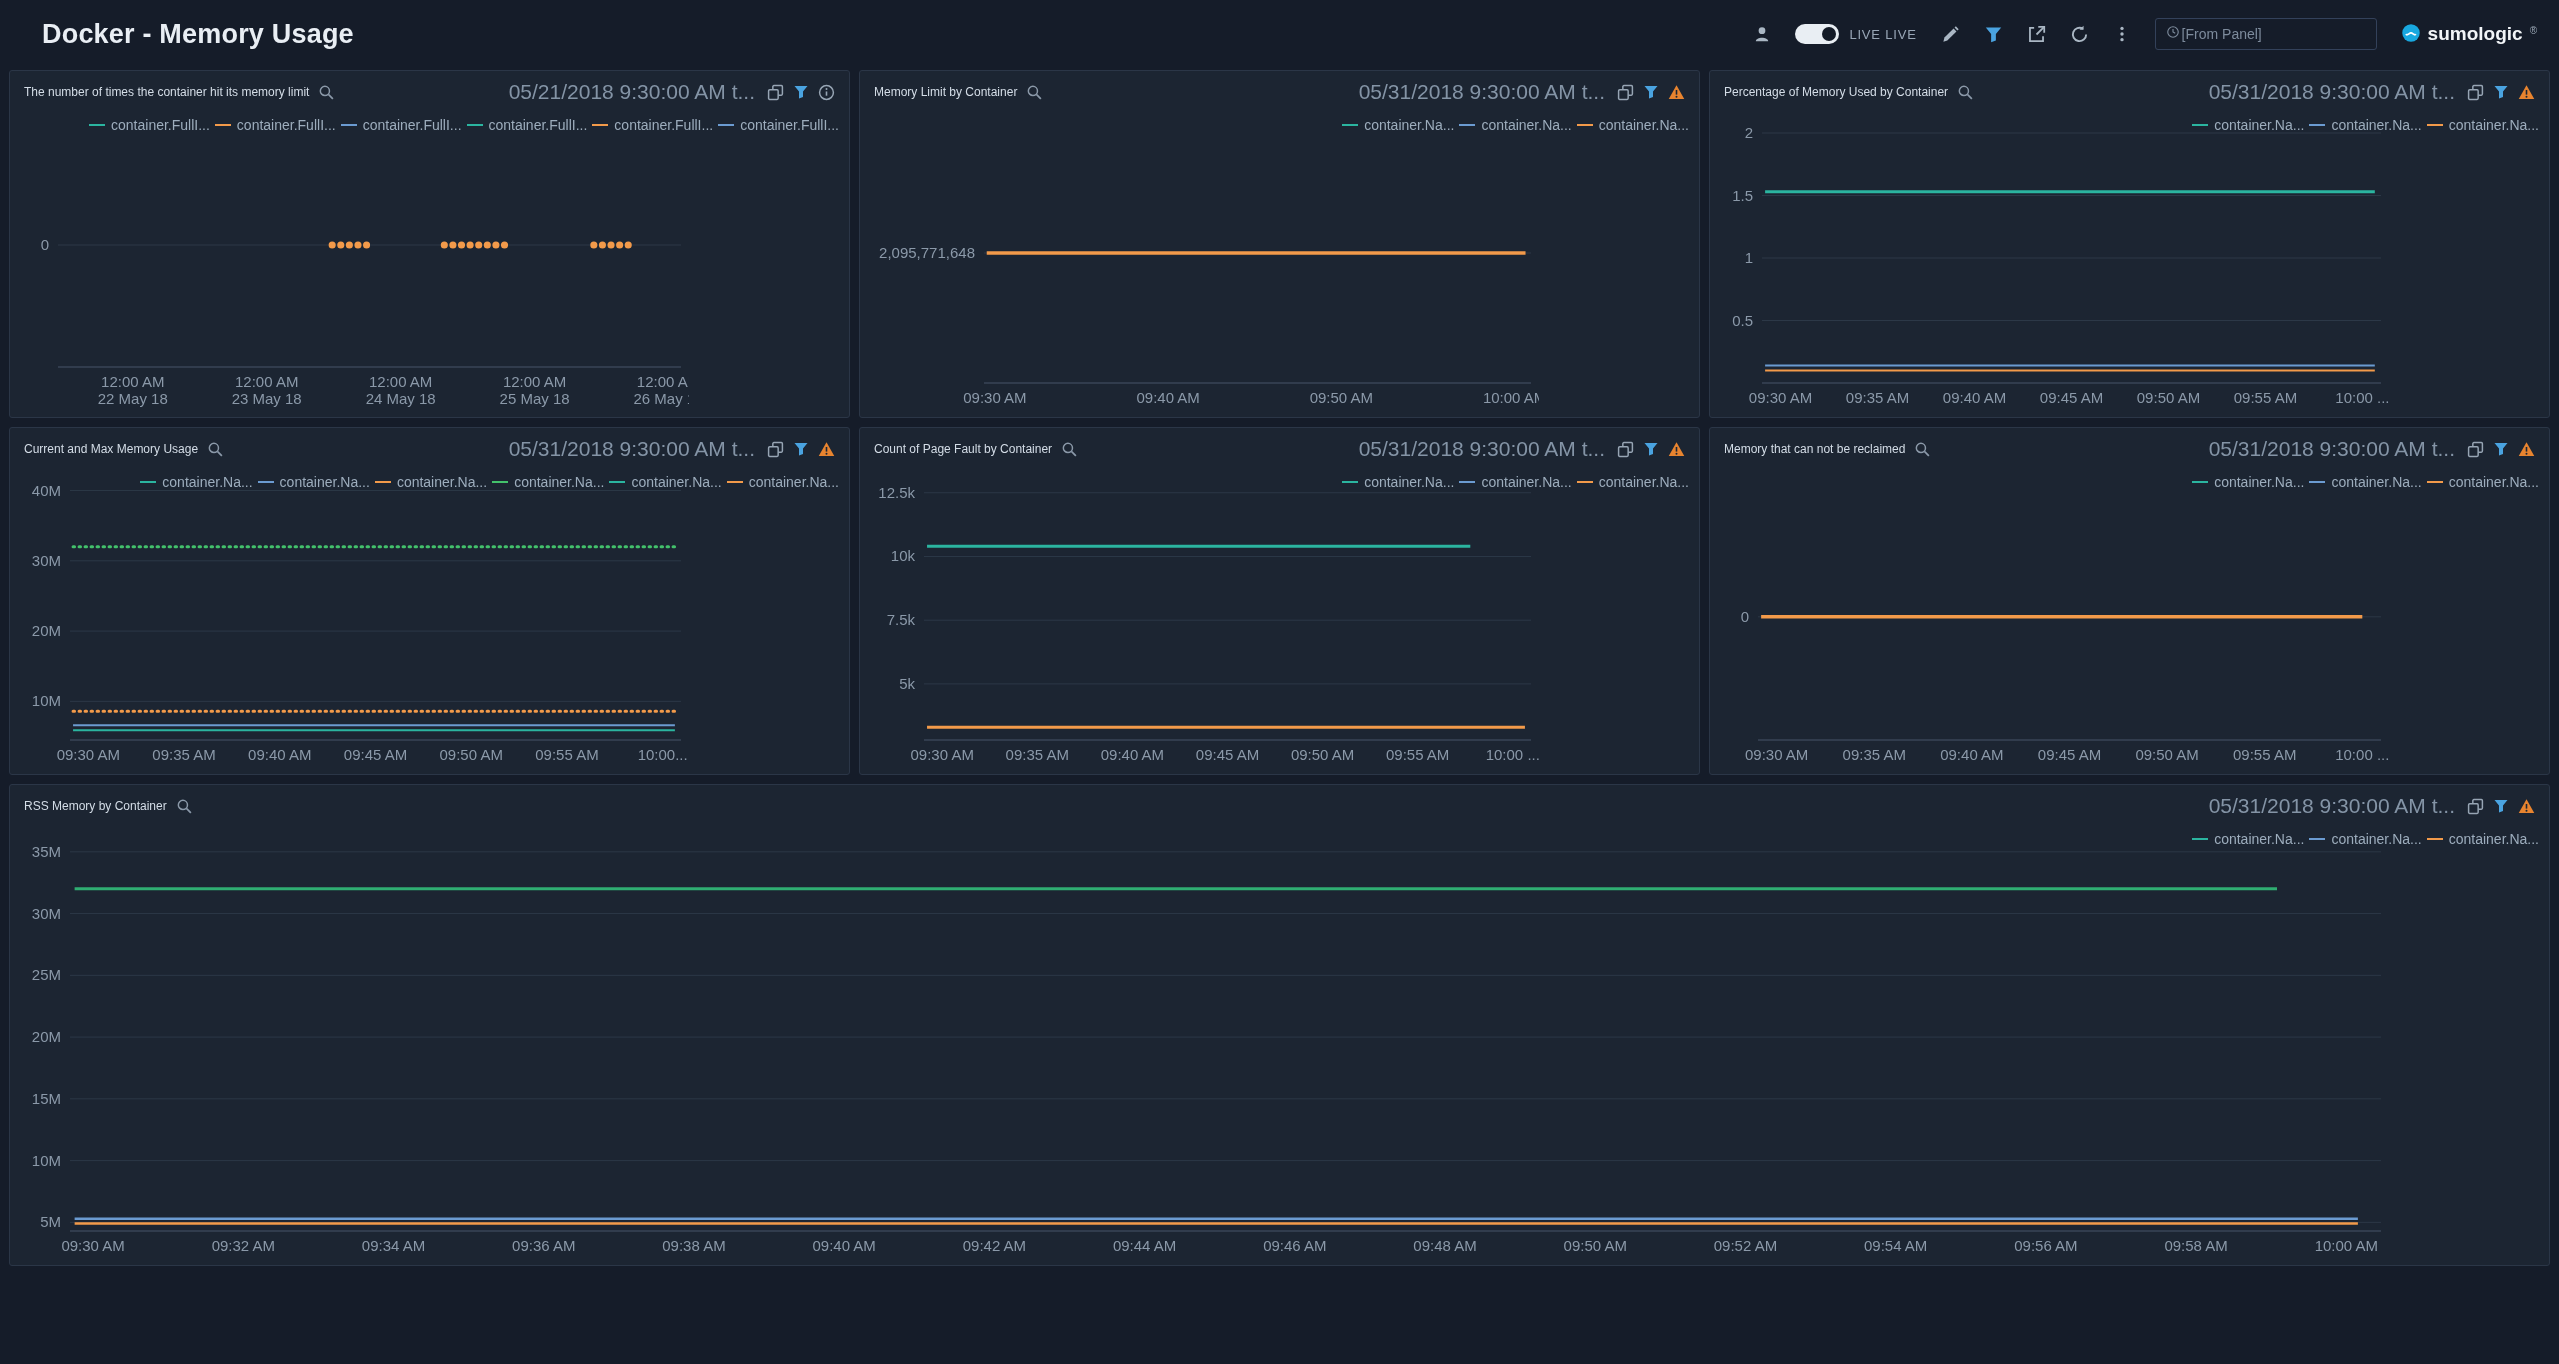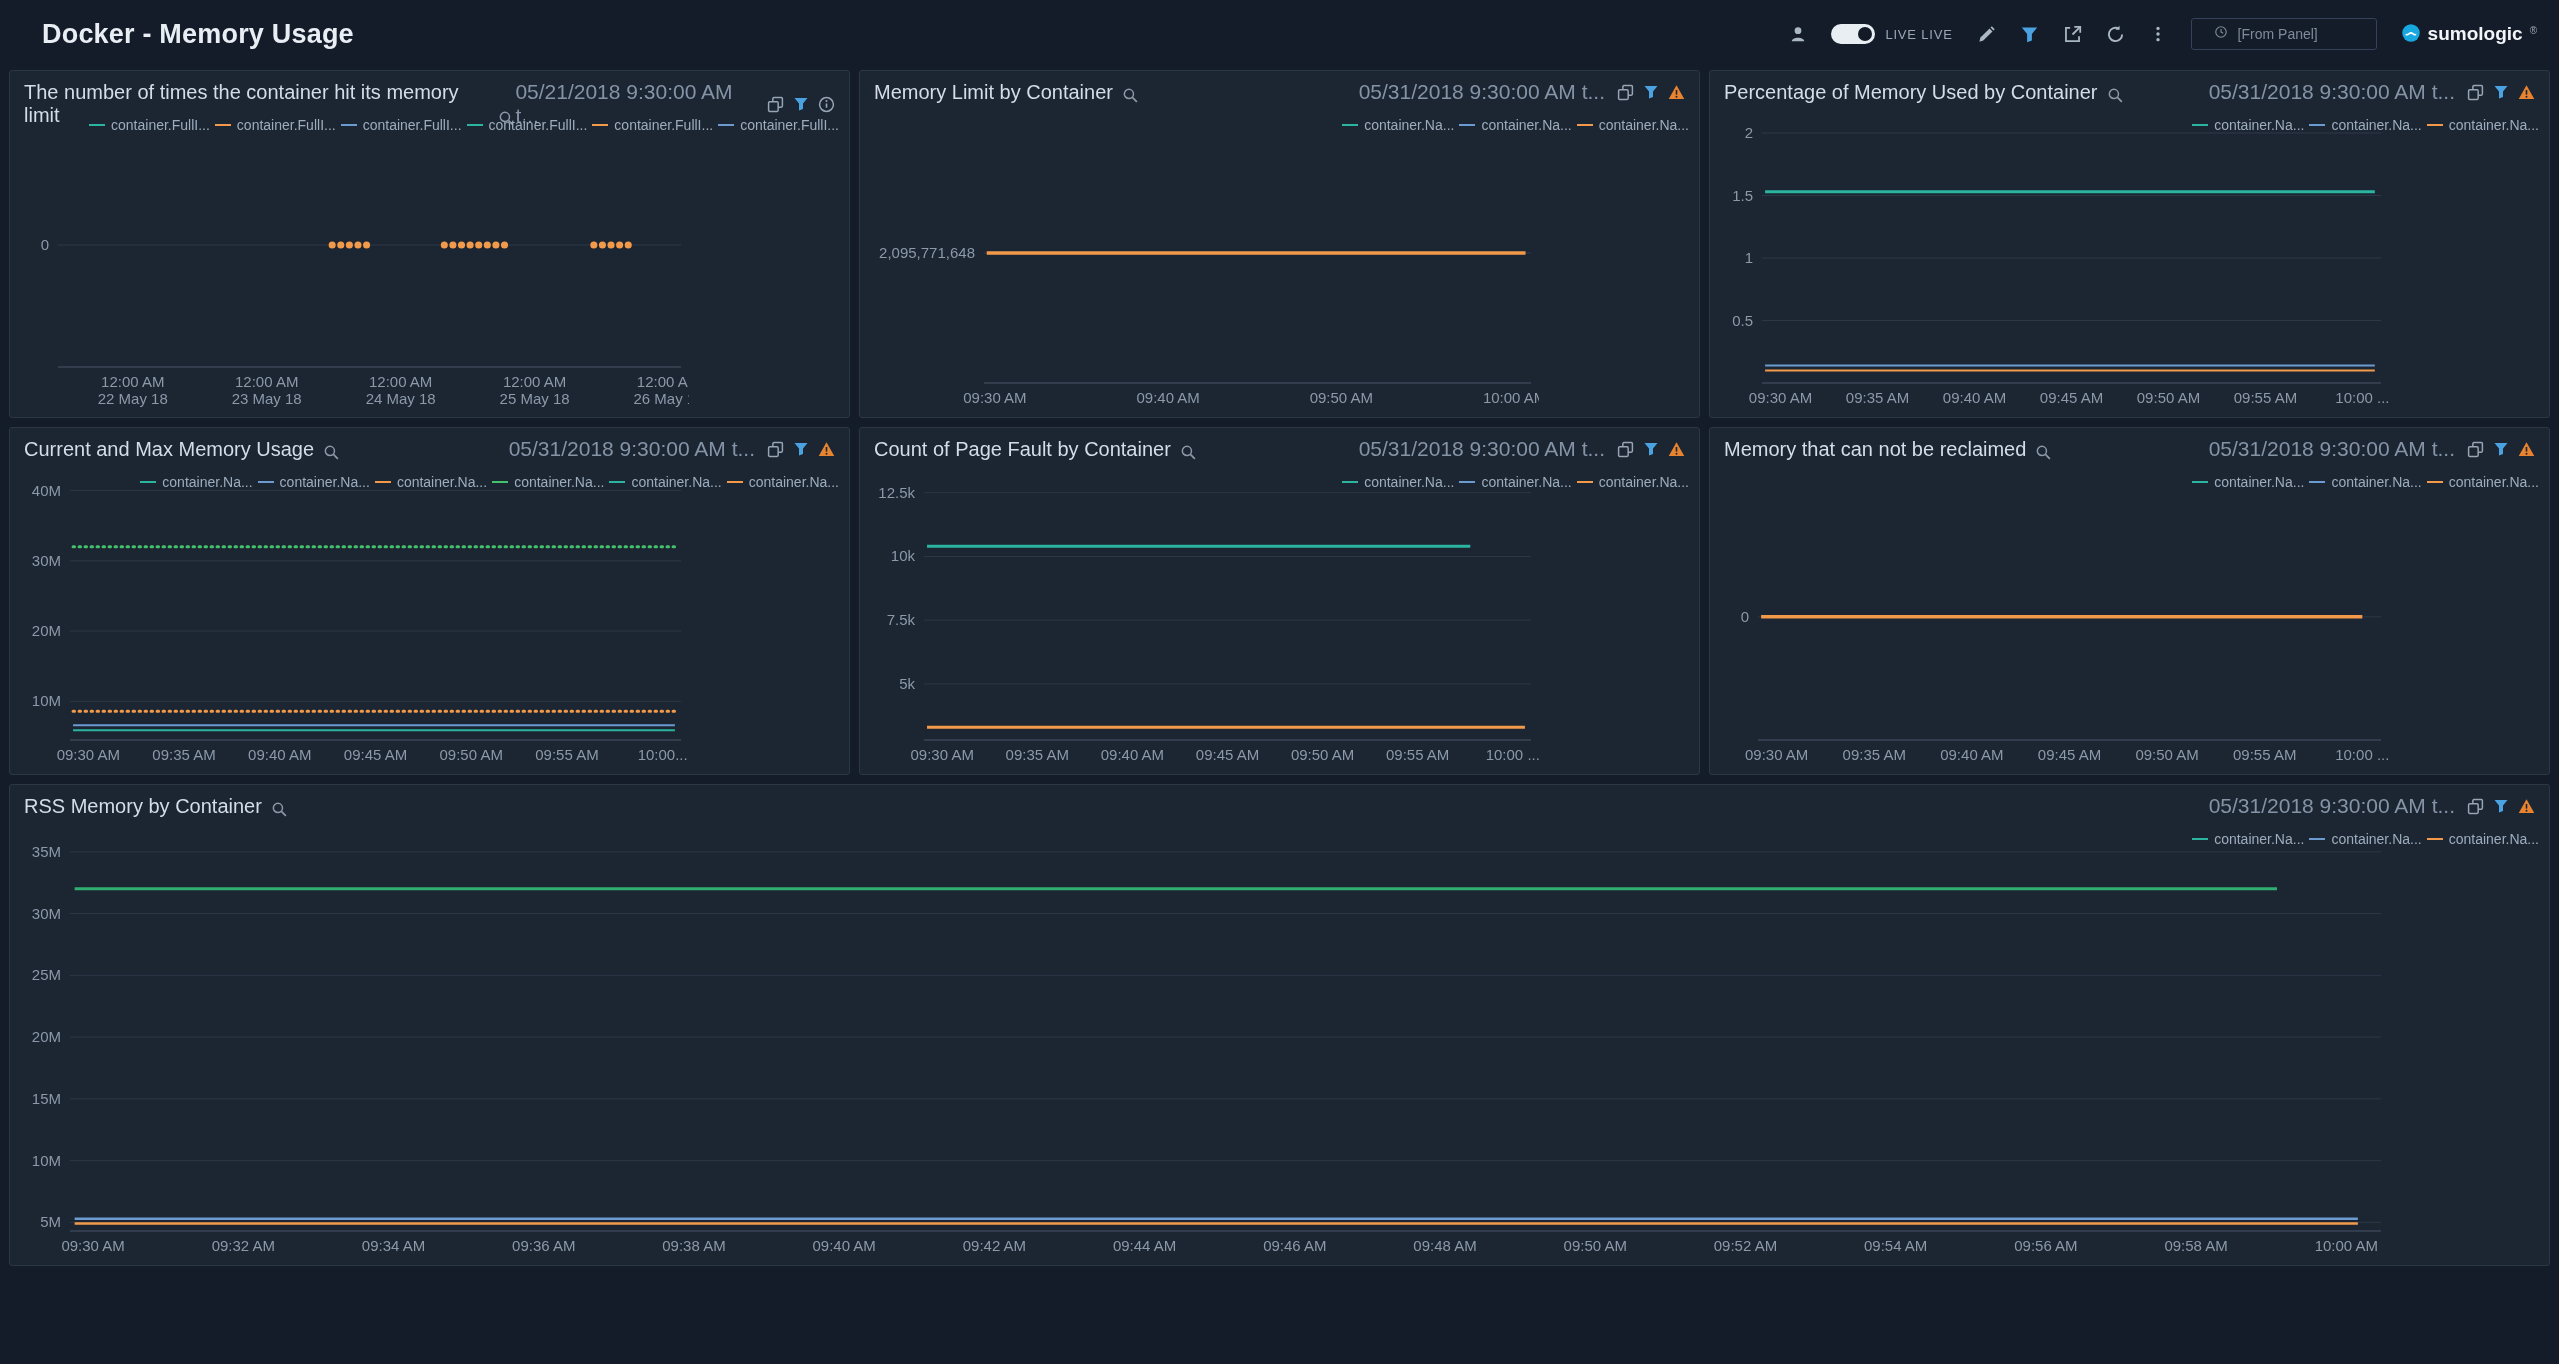--- a/index.html
+++ b/index.html
@@ -18,23 +18,23 @@
     margin-left:20px;
   }
   .topbar h1 { margin:0; font-size:27px; font-weight:700; color:#e9eef4; letter-spacing:.2px; }
   .controls { display:flex; align-items:center; gap:24px; }
   .icon-btn { display:inline-flex; align-items:center; justify-content:center; cursor:pointer; }
   .live-group { display:flex; align-items:center; gap:10px; }
   .toggle { width:44px; height:20px; background:#e9eef3; border-radius:10px; position:relative; cursor:pointer; }
   .toggle .knob { position:absolute; right:3px; top:3px; width:14px; height:14px; border-radius:50%; background:#141b27; }
   .live-label { font-size:13px; letter-spacing:.8px; color:#98a6b6; }
   .time-box {
-    display:flex; align-items:center; gap:8px;
+    display:flex; align-items:center; 
     background:#10192600; border:1px solid #33415a; border-radius:3px;
-    height:32px; padding:0 10px; width:186px;justify-content:flex-end;
+    height:32px; padding:0 10px; width:222px;
   }
   .time-box input {
     background:transparent; border:none; outline:none; color:#7d8b9c;
     font-size:14px; width:130px; font-family:"Liberation Sans",sans-serif;
   }
   .brand { display:flex; align-items:flex-start; gap:7px; }
   .brand-text { font-size:19px; font-weight:700; color:#f2f5f8; }
   .brand-mark { font-size:10px; color:#9aa7b5; align-self:flex-start; margin-top:2px; }
 
   
@@ -50,21 +50,21 @@
     border:1px solid #2b3647;
     border-radius:3px;
     position:relative;
     overflow:hidden;
   }
   .panel.wide { grid-column:1 / -1; }
   .panel-head {
     display:flex; justify-content:space-between; align-items:center;
     padding:9px 14px 2px 14px;
   }
-  .panel-title { font-size:20px; color:#d4dde7; font-weight:500; display:flex; align-items:flex-end; gap:9px; }
+  .panel-title { font-size:12px; color:#d4dde7; font-weight:500; display:flex; align-items:center; gap:9px; }
   .panel-title .zoom { display:inline-flex; cursor:pointer; }
   .panel-meta { display:flex; align-items:center; gap:12px; font-size:21px; color:#8494a6; }
   .picons { display:inline-flex; align-items:center; gap:9px; }
   .picons .pic { display:inline-flex; cursor:pointer; }
   .legend {
     position:absolute; right:10px; top:46px;
     display:flex; flex-direction:row; gap:5px;
     font-size:14px; color:#9dadbd; z-index:2;
   }
   .legend-item { display:flex; align-items:center; gap:6px; cursor:pointer; }

